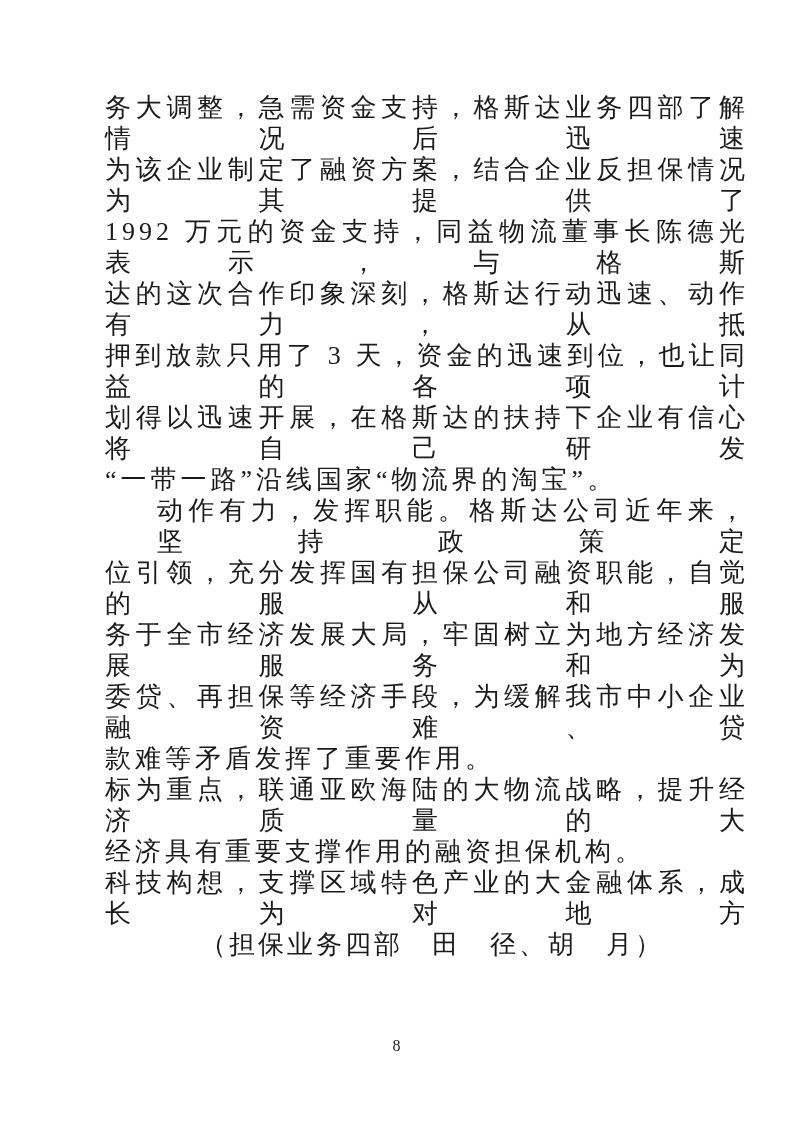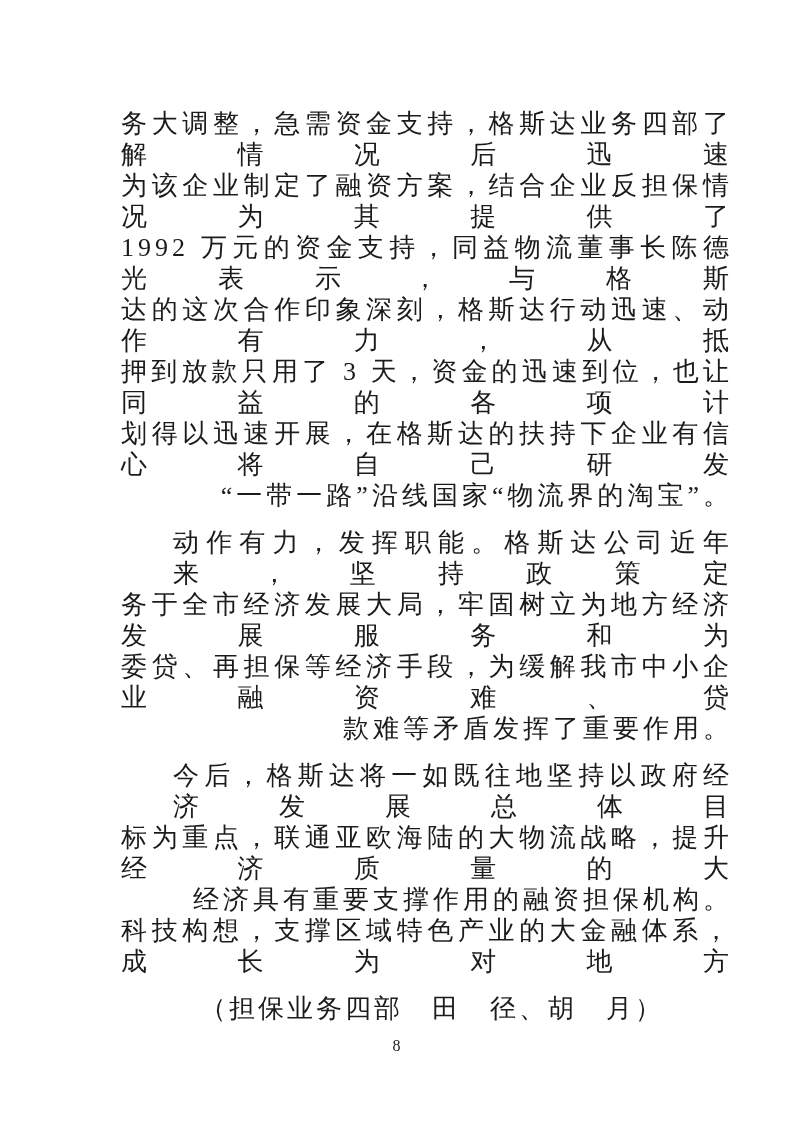--- a/index.html
+++ b/index.html
@@ -16,31 +16,31 @@
     position: absolute;
     inset: 0;
     background: #ffffff;
   }
   .doc-body {
     position: absolute;
     top: 92px;
     left: 105px;
     width: 644px;
   }
-  .paragraph { margin: 16px; }
+  .paragraph { margin: 0; }
   .line {
     font-size: 26px;
     line-height: 31px;
     letter-spacing: 4px;
     text-align: justify;
     text-align-last: justify;
     color: #1b1b1b;
   }
   .line.natural {
-    text-align: right;
+    text-align: left;
     text-align-last: auto;
   }
   .line.indent {
     padding-left: 52px;
   }
   .byline {
     font-size: 26px;
     line-height: 31px;
     letter-spacing: 3px;
     text-align: right;
@@ -66,26 +66,26 @@
         <div class="line">务大调整，急需资金支持，格斯达业务四部了解情况后迅速</div>
         <div class="line">为该企业制定了融资方案，结合企业反担保情况为其提供了</div>
         <div class="line">1992 万元的资金支持，同益物流董事长陈德光表示，与格斯</div>
         <div class="line">达的这次合作印象深刻，格斯达行动迅速、动作有力，从抵</div>
         <div class="line">押到放款只用了 3 天，资金的迅速到位，也让同益的各项计</div>
         <div class="line">划得以迅速开展，在格斯达的扶持下企业有信心将自己研发</div>
         <div class="line natural">“一带一路”沿线国家“物流界的淘宝”。</div>
       </div>
       <div class="paragraph">
         <div class="line indent">动作有力，发挥职能。格斯达公司近年来，坚持政策定</div>
+        <div class="line">位引领，充分发挥国有担保公司融资职能，自觉的服从和服</div>
         <div class="line">务于全市经济发展大局，牢固树立为地方经济发展服务和为</div>
         <div class="line">委贷、再担保等经济手段，为缓解我市中小企业融资难、贷</div>
         <div class="line natural">款难等矛盾发挥了重要作用。</div>
       </div>
       <div class="paragraph">
-        <div class="line indent">今后，格斯达将一如既往地坚持以政府经济发展总体目</div>
         <div class="line">标为重点，联通亚欧海陆的大物流战略，提升经济质量的大</div>
         <div class="line natural">经济具有重要支撑作用的融资担保机构。</div>
         <div class="line">科技构想，支撑区域特色产业的大金融体系，成长为对地方</div>
       </div>
       <div class="byline">（担保业务四部　田　径、胡　月）</div>
     </div>
   <div class="footer">8</div>
 </div>
 
 </body></html>

